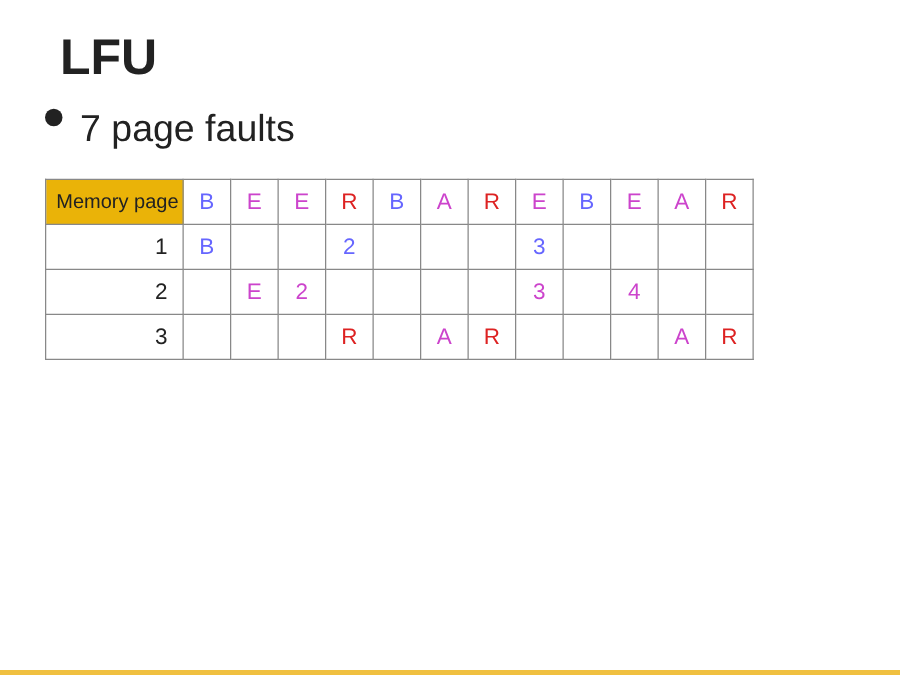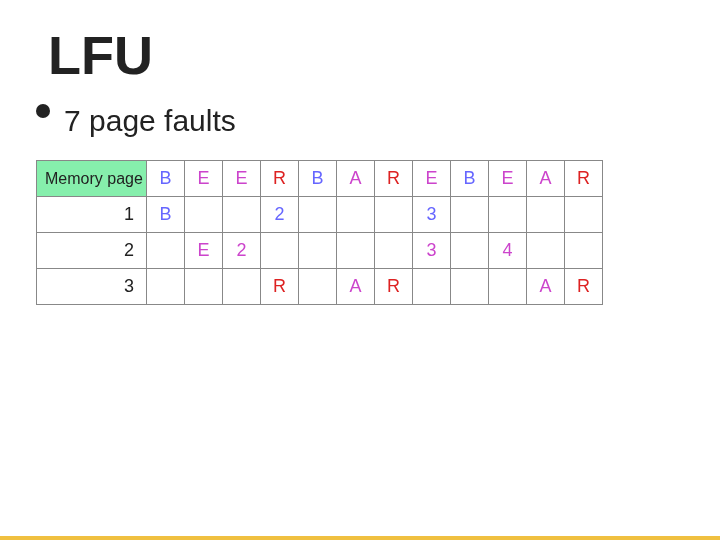--- a/index.html
+++ b/index.html
@@ -6,21 +6,21 @@
     body {
       background: #fff;
       font-family: Arial, Helvetica, sans-serif;
       width: 720px;
       height: 540px;
       overflow: hidden;
       position: relative;
     }
 
     .page-title {
-      font-size: 54px;
+      font-size: 40px;
       font-weight: bold;
       color: #222;
       padding: 24px 0 0 48px;
     }
 
     .bullet-row {
       display: flex;
       align-items: flex-start;
       padding: 18px 0 18px 36px;
     }
@@ -57,21 +57,21 @@
       vertical-align: middle;
       font-size: 18px;
       font-weight: normal;
       color: #222;
     }
 
     td.header-label {
       font-size: 16px;
       font-weight: normal;
       color: #222;
-      background: #86efac;
+      background: #eab308;
       width: 110px;
       text-align: left;
       padding-left: 8px;
     }
 
     td.row-label {
       font-size: 18px;
       color: #222;
       text-align: right;
       padding-right: 12px;

